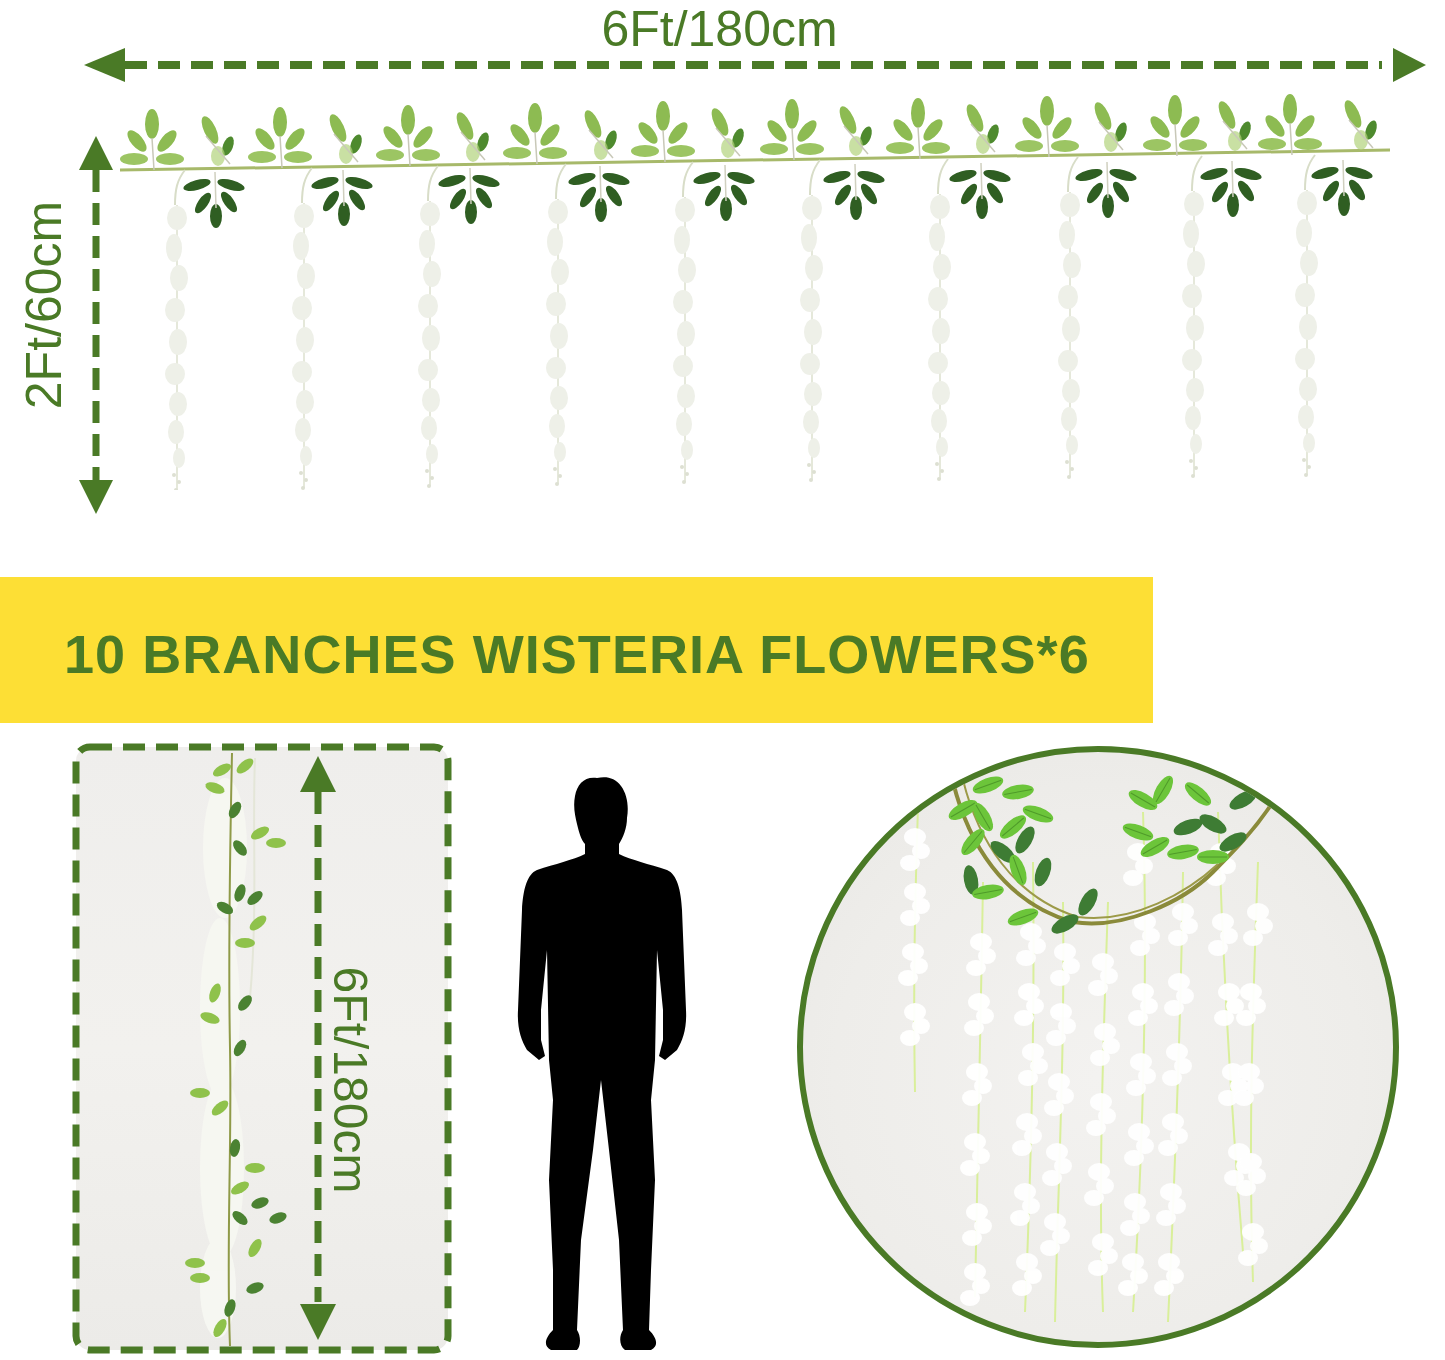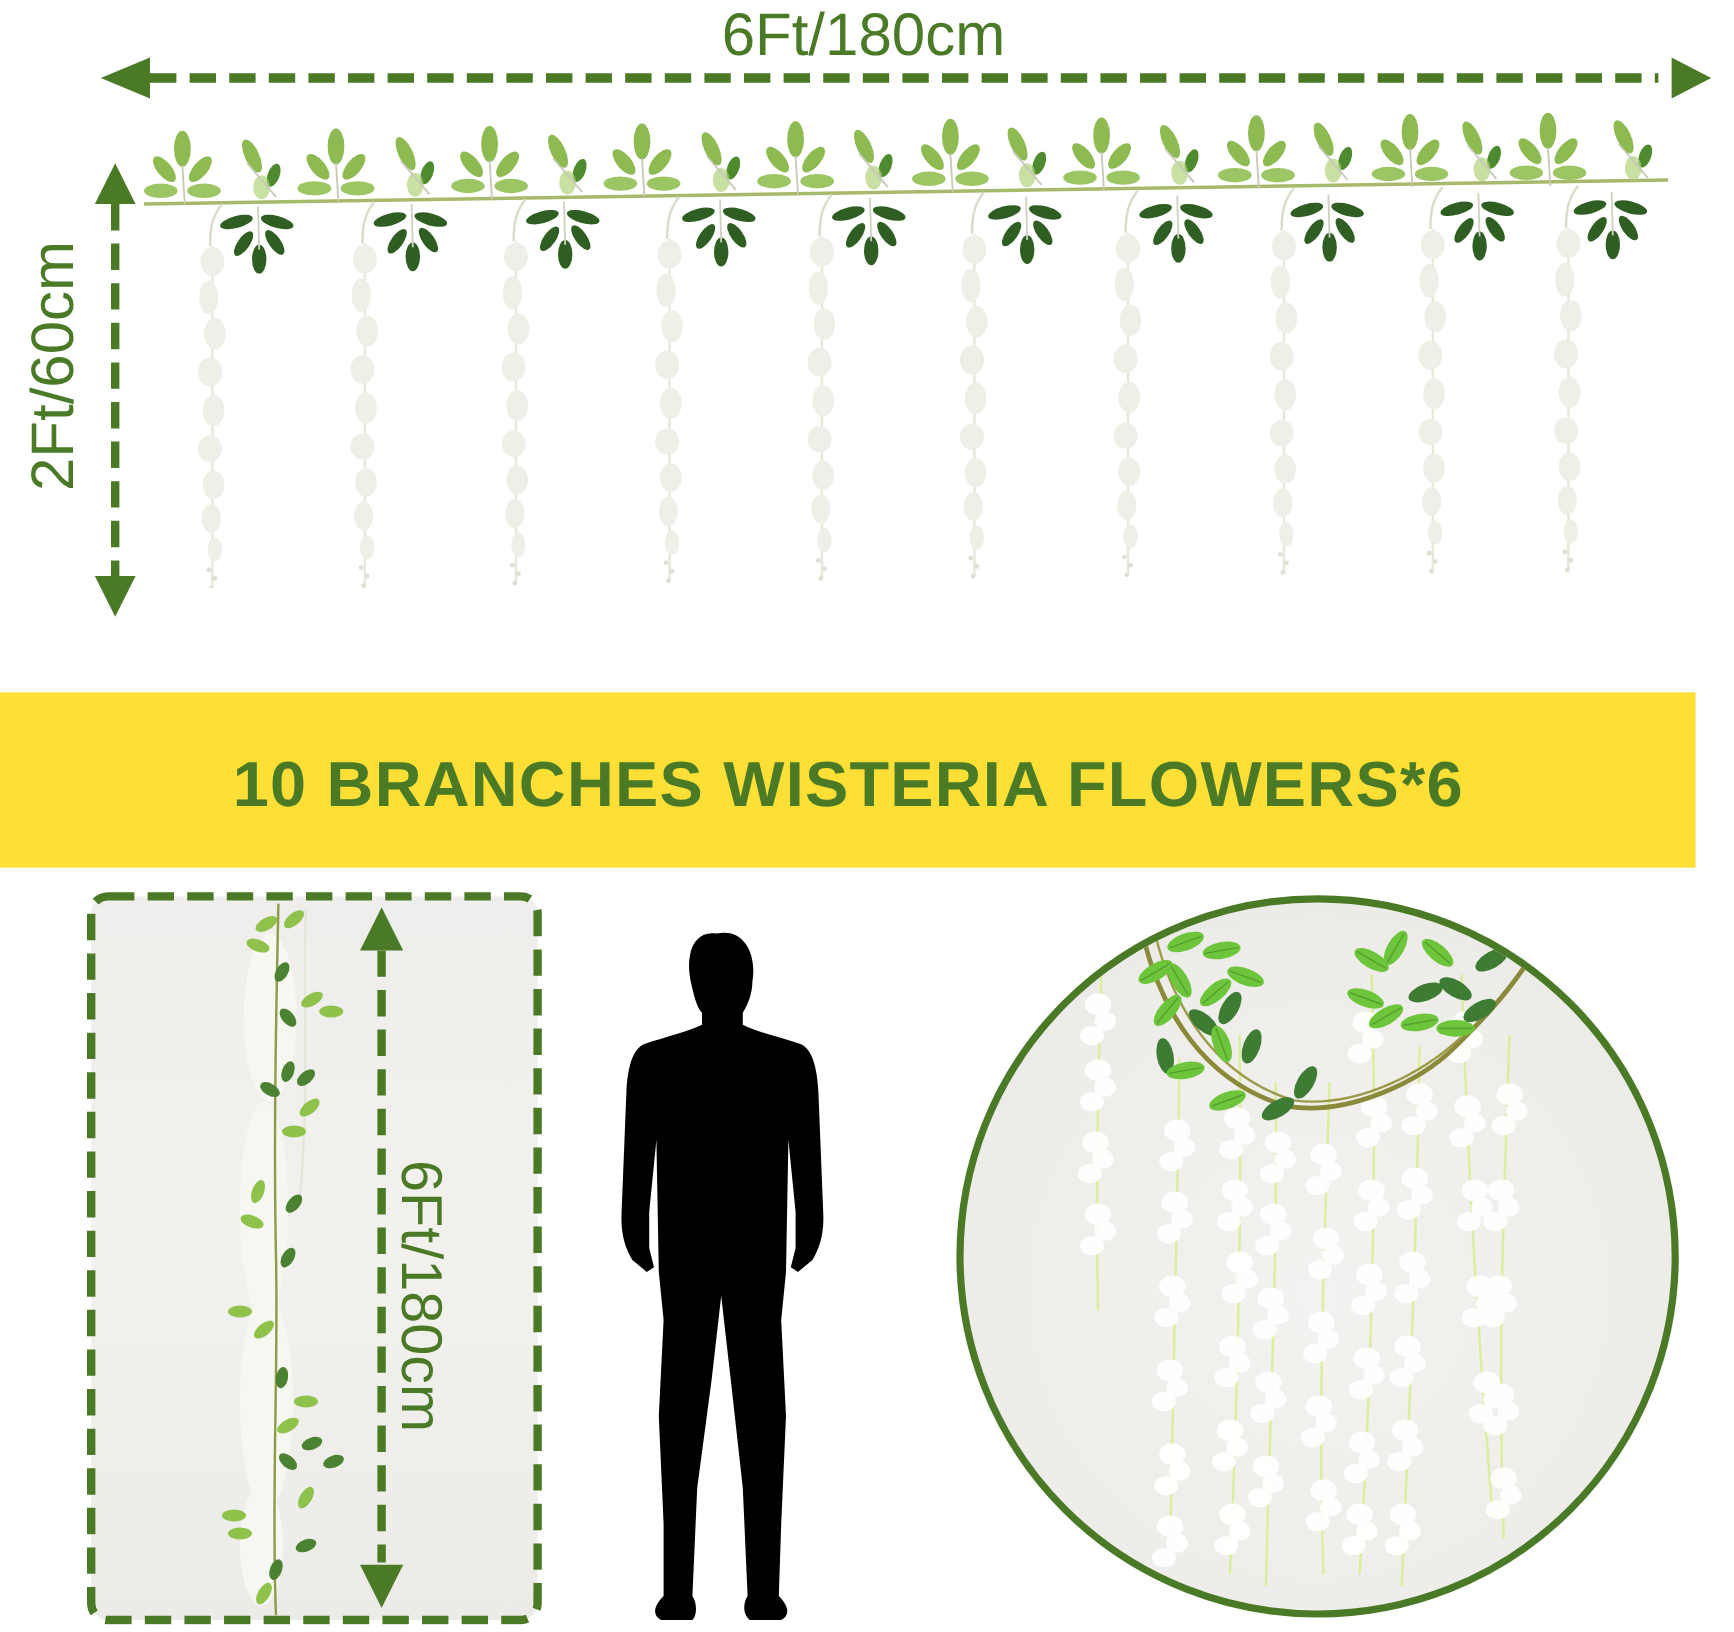--- a/index.html
+++ b/index.html
@@ -22,21 +22,21 @@
     #height-label span {
       position: absolute; left: 50%; top: 50%;
       transform: translate(-50%, -50%) rotate(-90deg);
       white-space: nowrap; font-size: 50px; line-height: 50px; color: var(--green);
     }
 
     svg { display: block; }
 
     
     #banner {
-      left: 0; top: 577px; width: 1413px; height: 146px;
+      left: 0; top: 577px; width: 1153px; height: 146px;
       background: var(--yellow);
       display: flex; align-items: center; justify-content: center;
     }
     #banner-text {
       font-family: "Liberation Sans", sans-serif; font-weight: 700;
       font-size: 53px; color: var(--green); letter-spacing: 1px;
       transform: scaleX(1.02); padding-top: 8px;
     }
 
     

